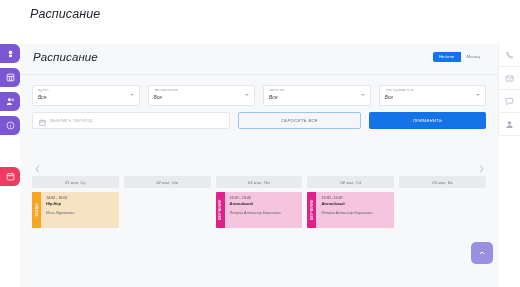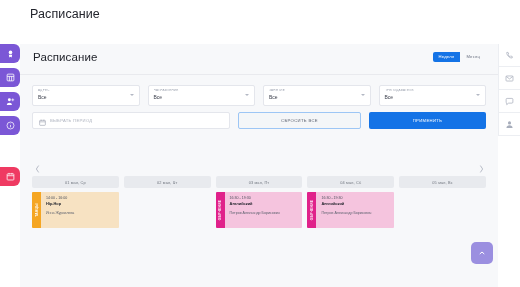--- a/index.html
+++ b/index.html
@@ -2,21 +2,21 @@
 <html><head>
 <meta charset="utf-8">
 <style>
   * { box-sizing: border-box; margin: 0; padding: 0; }
   html, body {
     width: 520px; height: 287px;
     background: #ffffff;
     font-family: "Liberation Sans", "DejaVu Sans", sans-serif;
     overflow: hidden;
   }
-  .page { position: relative; width: 519px; height: 287px; background: #fff; }
+  .page { position: relative; width: 519px; height: 287px; background: #fff; font-style: italic; }
 
   
   .page-title {
     position: absolute; left: 30px; top: 7px;
     font-size: 12.5px; font-weight: 400; color: #22242c; letter-spacing: .1px;
   }
 
   
   .left-rail {
     position: absolute; left: 0px; top: 44px;

